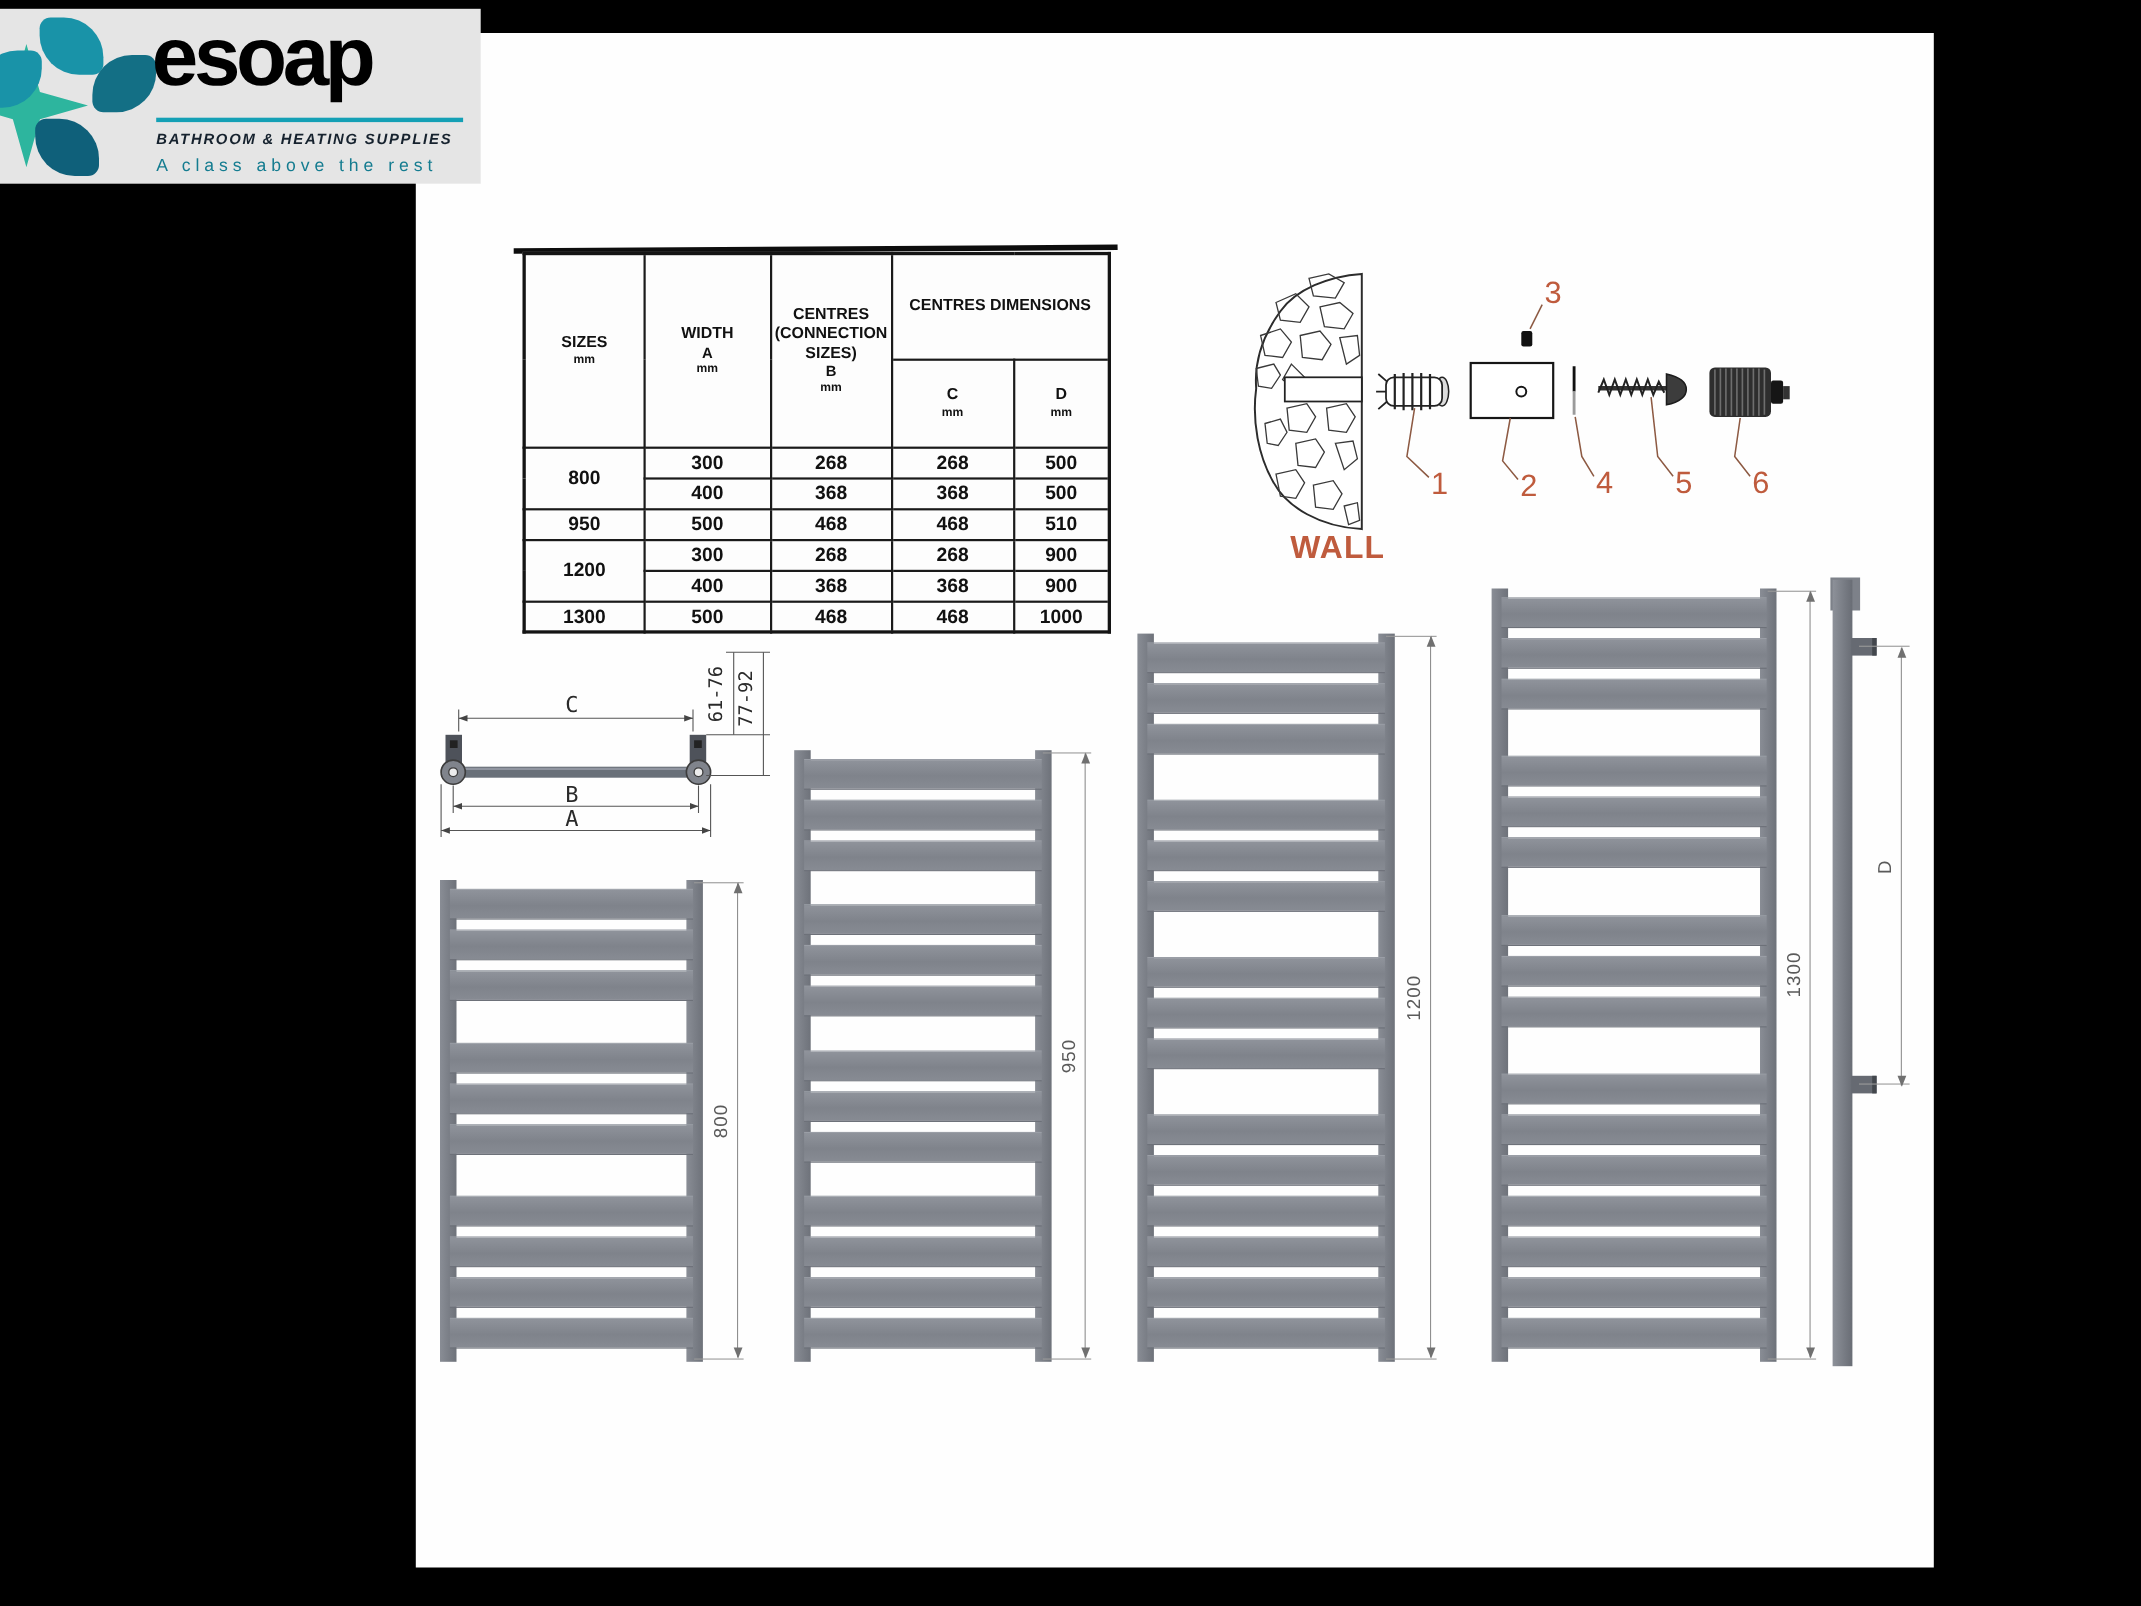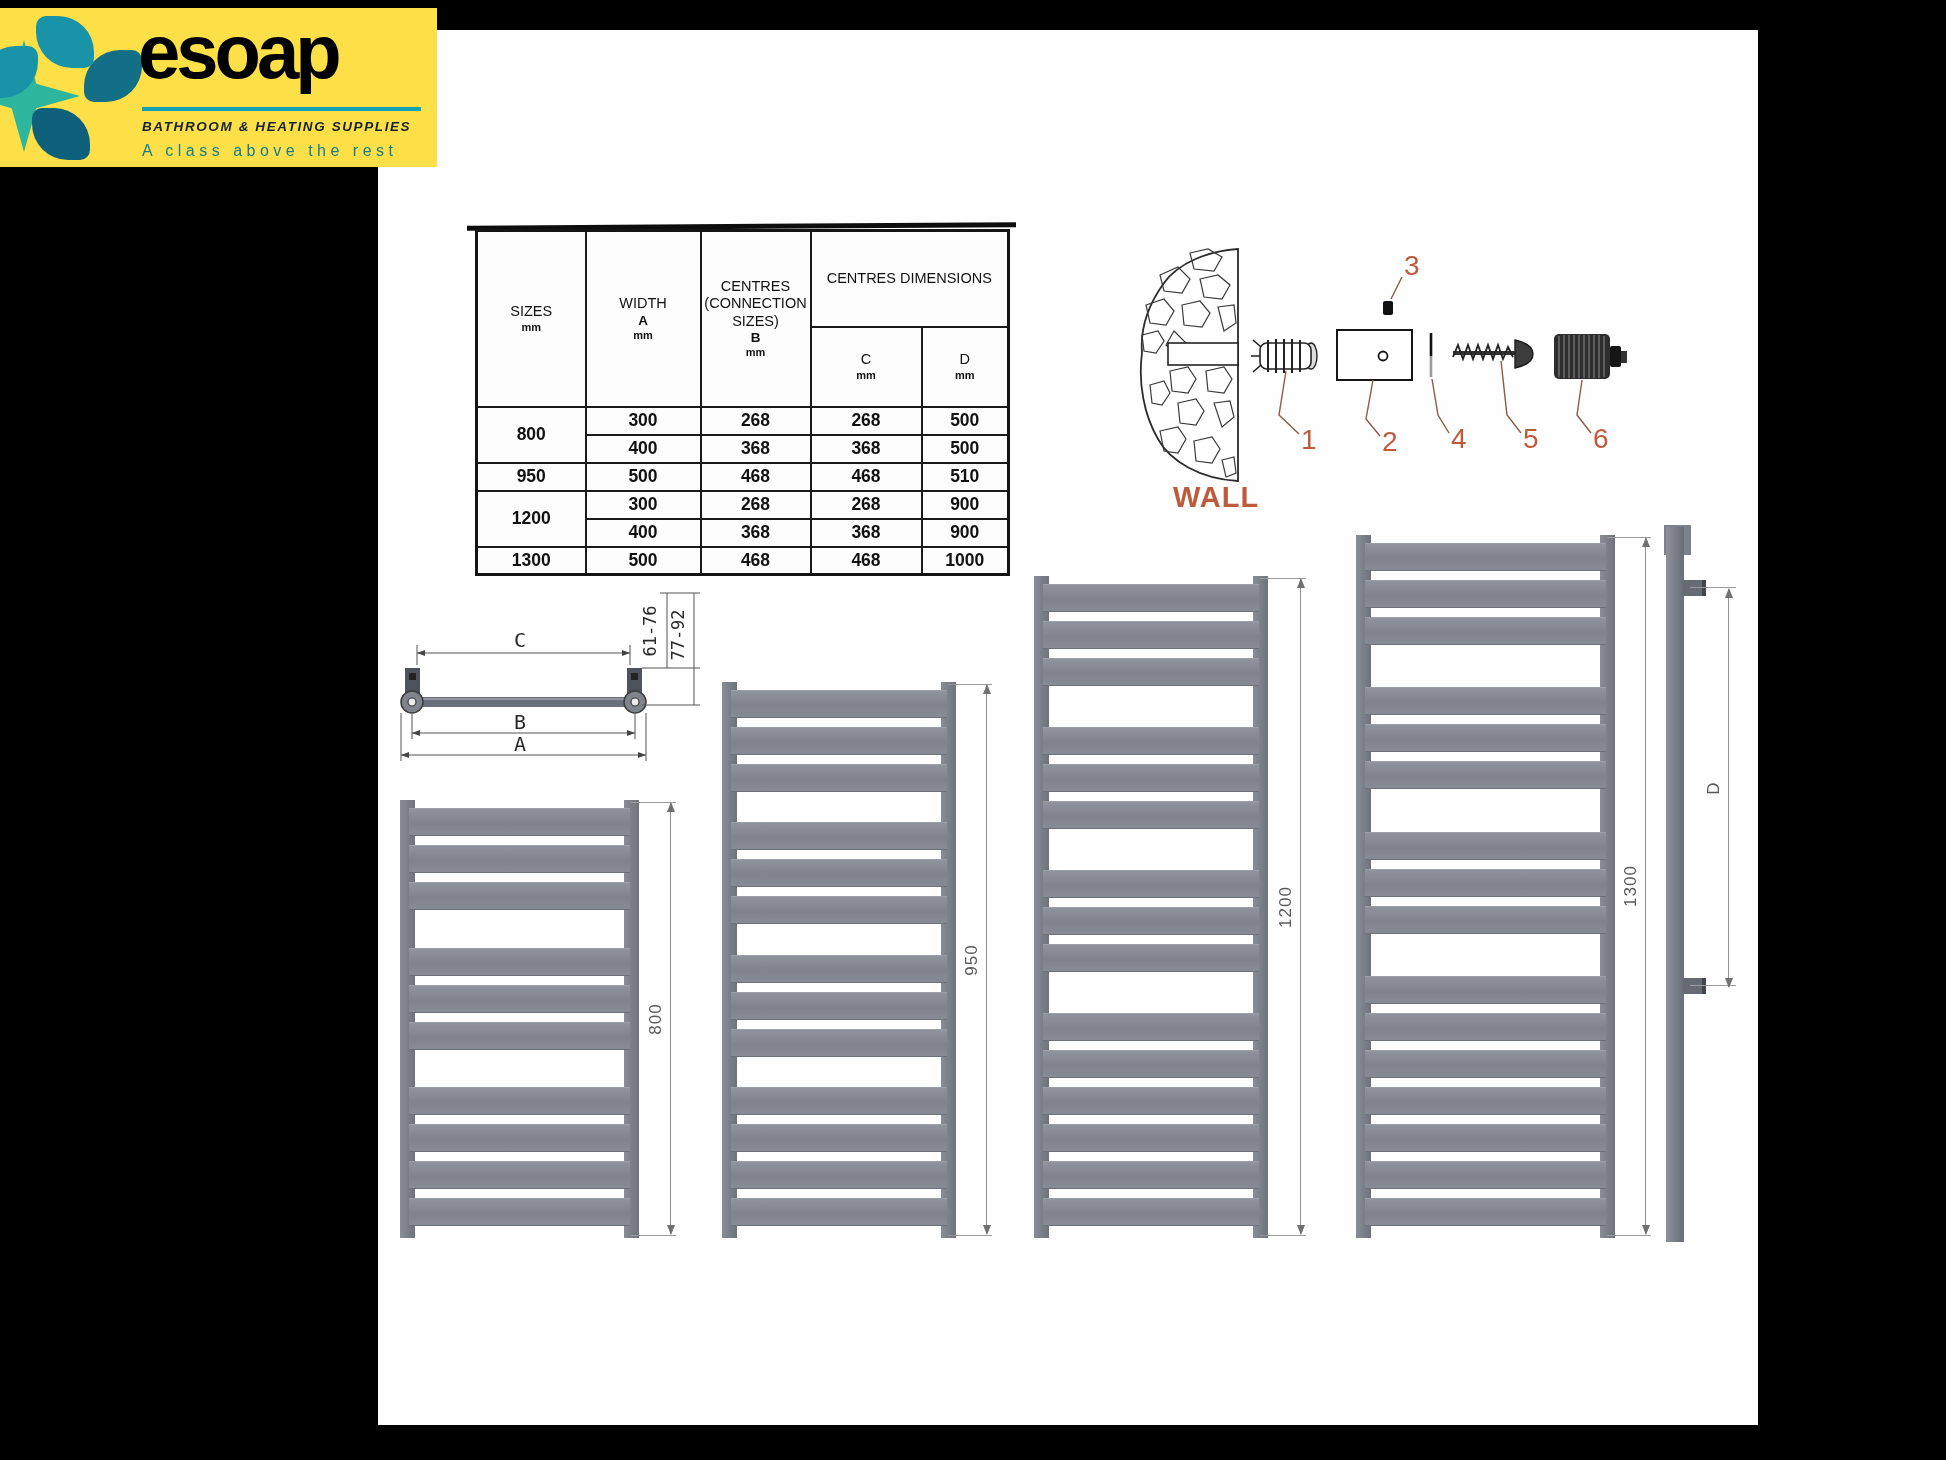--- a/index.html
+++ b/index.html
@@ -2,21 +2,21 @@
 <html><head>
 <meta charset="utf-8">
 <style>
   html,body{margin:0;padding:0;background:#000;}
   .canvas{position:relative;width:1946px;height:1460px;background:#000;overflow:hidden;
           font-family:"Liberation Sans",sans-serif;}
   .abs{position:absolute;}
 
   
   .main-area{left:378px;top:30px;width:1380px;height:1395px;background:#fefefe;}
-  .logo-box{left:0;top:8px;width:437px;height:159px;background:#fde047;overflow:hidden;}
+  .logo-box{left:0;top:8px;width:437px;height:159px;background:#e5e5e5;overflow:hidden;}
 
   
   .logo-icon{left:0;top:6px;width:132px;height:146px;}
   .petal{position:absolute;width:58px;height:52px;}
   .petal.p1{left:36px;top:2px;background:#1993a8;border-radius:10px 36px 10px 36px;}
   .petal.p2{left:84px;top:36px;background:#136f85;border-radius:36px 10px 36px 10px;}
   .petal.p3{left:32px;top:94px;background:#0f607a;border-radius:10px 36px 10px 36px;}
   .petal.p4{left:-20px;top:32px;background:#1993a8;border-radius:36px 10px 36px 10px;}
   .leafstar{position:absolute;left:-32px;top:26px;width:112px;height:112px;background:#2db59e;
     clip-path:polygon(50% 0,61% 39%,100% 50%,61% 61%,50% 100%,39% 61%,0 50%,39% 39%);}
@@ -26,21 +26,21 @@
   .brand-tag{left:142px;top:134px;font-size:16px;font-weight:500;letter-spacing:4.5px;color:#147c90;}
 
   
   .scan-edge{left:467px;top:224px;width:549px;height:5px;background:#0d0d0d;transform:rotate(-0.35deg);}
   .spec-table{position:absolute;left:475px;top:229px;border-collapse:collapse;background:#fdfdfd;
               table-layout:fixed;border:3px solid #141414;}
   .spec-table th,.spec-table td{border:2px solid #1a1a1a;text-align:center;vertical-align:middle;
               padding:0;color:#111;line-height:1.2;}
   .spec-table th{font-size:14.5px;font-weight:700;}
   .spec-table td{font-size:17.5px;font-weight:700;}
-  .th-label{white-space:pre-line;display:block;font-weight:400;}
+  .th-label{white-space:pre-line;display:block;font-weight:700;}
   .th-sub{display:block;font-size:13.5px;font-weight:700;}
   .th-unit{display:block;font-size:11px;font-weight:700;}
   tr.hdr1{height:96px;} tr.hdr2{height:80px;} .spec-table tbody tr{height:28px;}
 
   
   .pnum{fill:#bf5b3d;font-family:"Liberation Sans",sans-serif;font-size:28px;}
   .wall-word{fill:#bf5b3d;font-family:"Liberation Sans",sans-serif;font-size:29px;font-weight:700;letter-spacing:1px;}
   .cad{fill:#2a2a2a;font-family:"DejaVu Sans Mono",monospace;font-size:20px;}
   .cad-sm{fill:#2a2a2a;font-family:"DejaVu Sans Mono",monospace;font-size:17px;}
 

